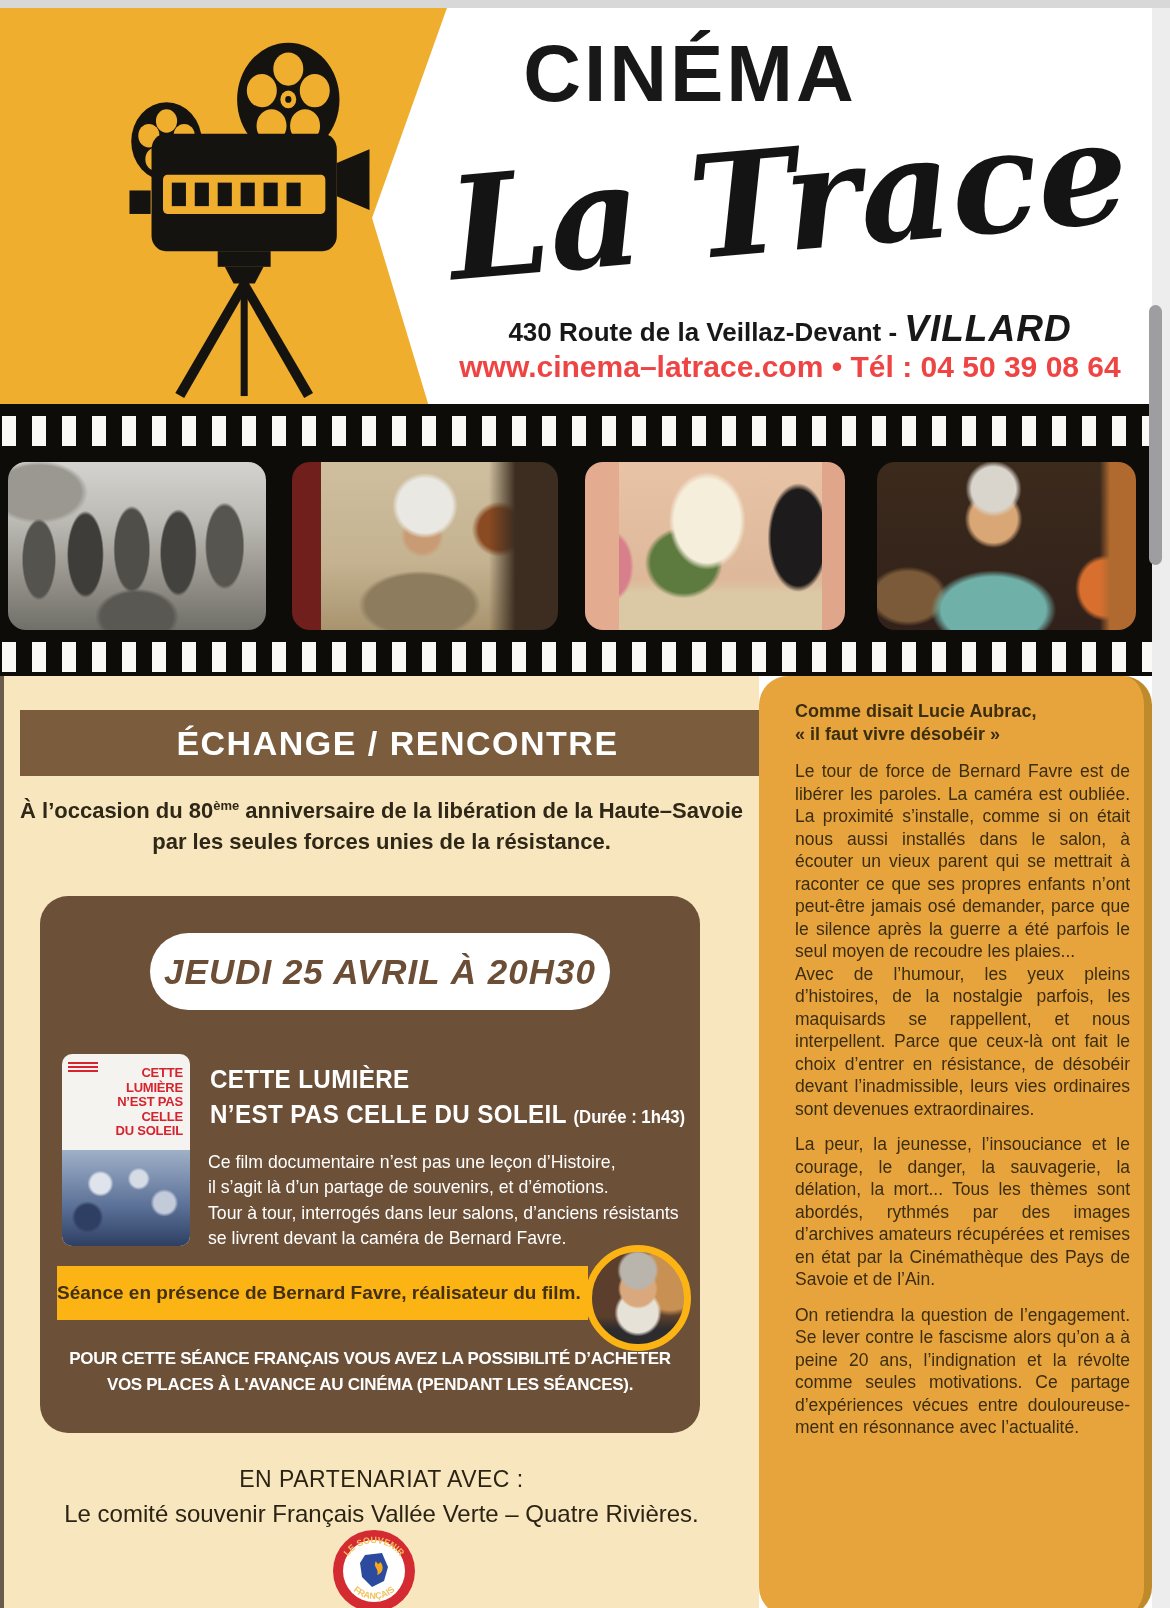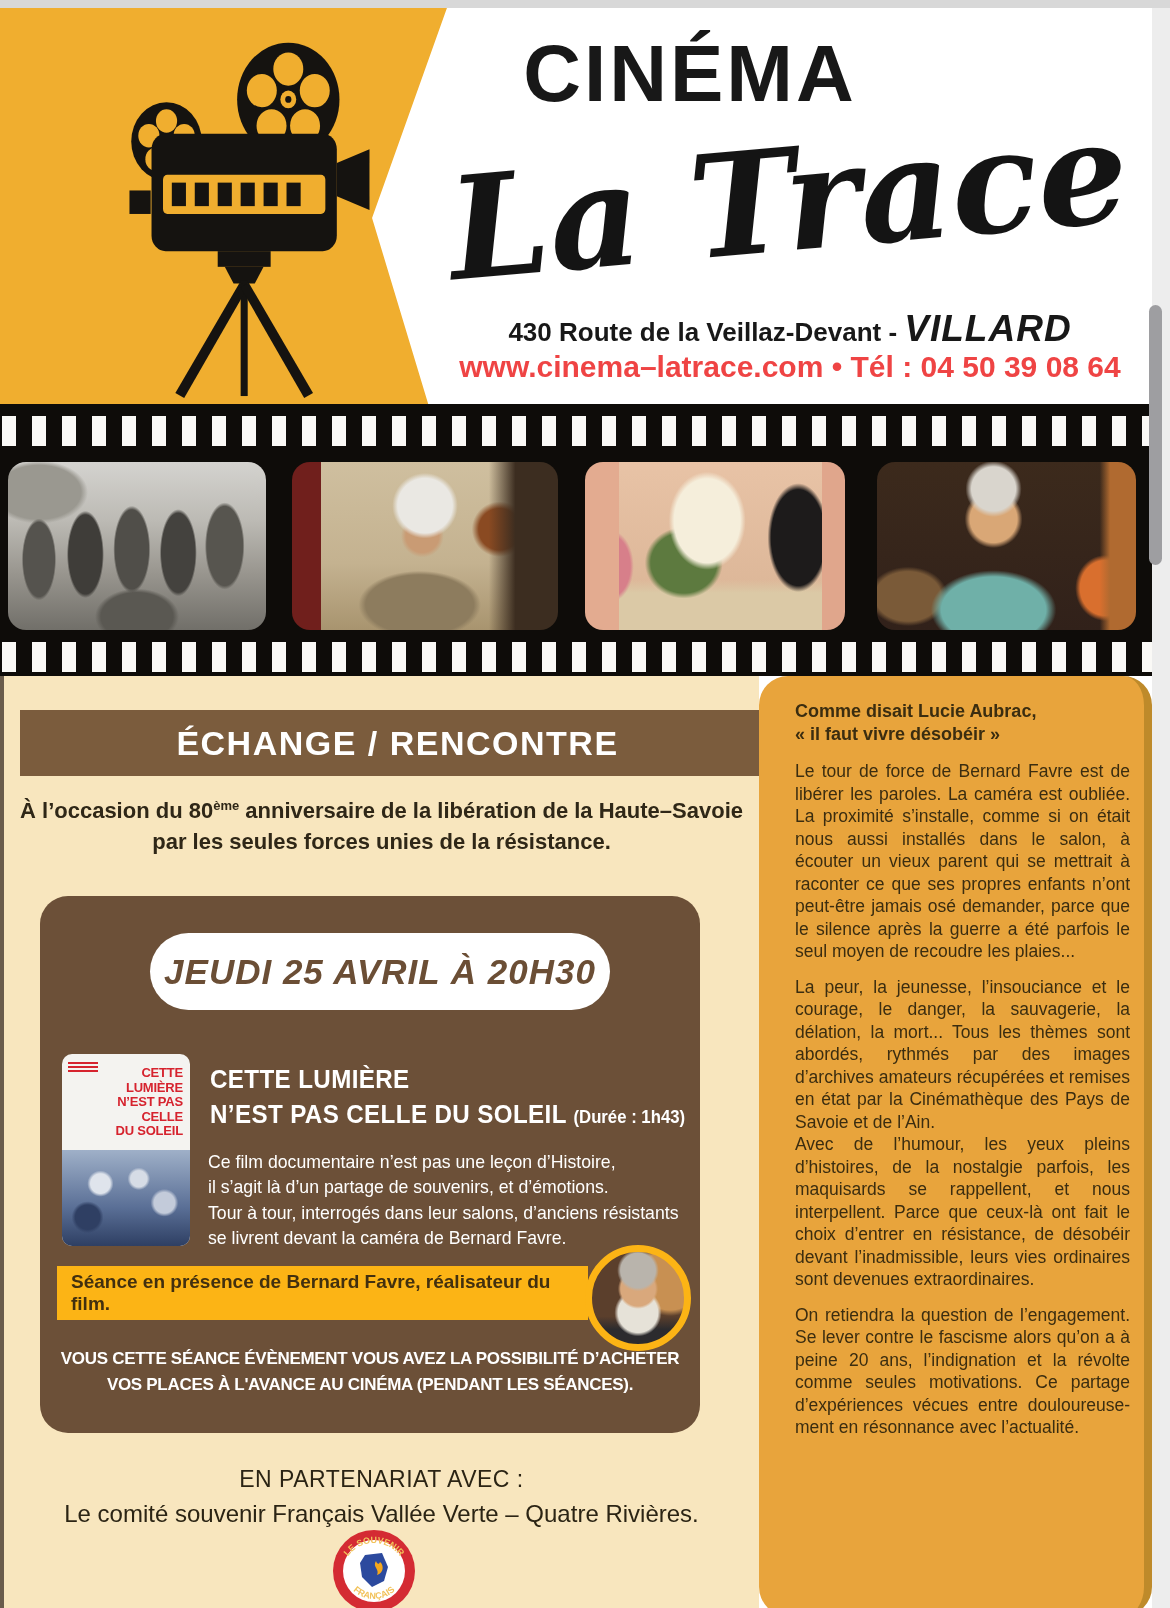--- a/index.html
+++ b/index.html
@@ -94,21 +94,21 @@
     linear-gradient(180deg,#9fb0c8 0%,#5a6f96 60%,#2e3f63 100%);}
   .film-title{position:absolute;left:170px;top:166px;width:500px;color:#ffffff;
     font-weight:bold;font-size:26px;line-height:1.35;letter-spacing:0.4px;white-space:nowrap;
     transform:scaleX(0.93);transform-origin:0 0;}
   .film-title .duration{font-size:18px;letter-spacing:0;}
   .film-desc{position:absolute;left:168px;top:253px;width:530px;color:#ffffff;
     font-size:19px;line-height:1.33;white-space:pre-line;
     transform:scaleX(0.93);transform-origin:0 0;}
   .guest-banner{position:absolute;left:17px;top:370px;width:531px;height:54px;background:#FCB415;
     color:#42300F;font-size:19px;font-weight:bold;display:flex;align-items:center;
-    padding-left:14px;box-sizing:border-box;}
+    box-sizing:border-box;}
   .guest-photo{position:absolute;left:545px;top:349px;width:92px;height:92px;border-radius:50%;
     border:7px solid #FCB415;background:
     radial-gradient(circle at 50% 20%,#b9b4ac 0 20%,rgba(0,0,0,0) 24%),
     radial-gradient(circle at 50% 40%,#d9a87c 0 24%,rgba(0,0,0,0) 28%),
     radial-gradient(circle at 50% 66%,#e6e2d8 0 26%,rgba(0,0,0,0) 31%),
     linear-gradient(0deg,#2c2b2e 0 16%,rgba(0,0,0,0) 30%),
     radial-gradient(circle at 85% 30%,#c89052 0 30%,rgba(0,0,0,0) 36%),
     #5b3f2c;}
   .ticket-note{position:absolute;left:0;top:450px;width:660px;text-align:center;color:#ffffff;
     font-size:17px;font-weight:bold;line-height:1.55;letter-spacing:-0.3px;}
@@ -223,21 +223,21 @@
 
       <div class="film-desc">Ce film documentaire n’est pas une leçon d’Histoire,
 il s’agit là d’un partage de souvenirs, et d’émotions.
 Tour à tour, interrogés dans leur salons, d’anciens résistants
 se livrent devant la caméra de Bernard Favre.</div>
 
       <div class="guest-banner">Séance en présence de Bernard Favre, réalisateur du film.</div>
       <div class="guest-photo"></div>
 
       <div class="ticket-note">
-        <span>VOUS CETTE SÉANCE ÉVÈNEMENT VOUS AVEZ LA POSSIBILITÉ D’ACHETER</span><br>
+        <span>POUR CETTE SÉANCE FRANÇAIS VOUS AVEZ LA POSSIBILITÉ D’ACHETER</span><br>
         <span>VOS PLACES À L'AVANCE AU CINÉMA (PENDANT LES SÉANCES).</span>
       </div>
     </div>
 
     <div class="partner-label">EN PARTENARIAT AVEC :</div>
     <div class="partner-name">Le comité souvenir Français Vallée Verte – Quatre Rivières.</div>
 
     <div class="partner-logo">
       <svg width="84" height="84" viewBox="0 0 84 84">
         <circle cx="42" cy="42" r="41" fill="#D42B33"></circle>
@@ -257,21 +257,21 @@
       </svg>
     </div>
   </div>
 
   <div class="col-right">
     <p class="quote">
       <span>Comme disait Lucie Aubrac,</span><br>
       <span>« il faut vivre désobéir »</span>
     </p>
     <p class="rp">Le tour de force de Bernard Favre est de libérer les paroles. La caméra est oubliée. La proximité s’installe, comme si on était nous aussi installés dans le salon, à écouter un vieux parent qui se mettrait à raconter ce que ses propres enfants n’ont peut-être jamais osé demander, parce que le silence après la guerre a été parfois le seul moyen de recoudre les plaies...</p>
+    <p class="rp tight">Avec de l’humour, les yeux pleins d’histoires, de la nostalgie parfois, les maquisards se rappellent, et nous interpellent. Parce que ceux-là ont fait le choix d’entrer en résistance, de désobéir devant l’inadmissible, leurs vies ordinaires sont devenues extraordinaires.</p>
     <p class="rp">La peur, la jeunesse, l’insouciance et le courage, le danger, la sauvagerie, la délation, la mort... Tous les thèmes sont abordés, rythmés par des images d’archives amateurs récupérées et remises en état par la Cinémathèque des Pays de Savoie et de l’Ain.</p>
-    <p class="rp tight">Avec de l’humour, les yeux pleins d’histoires, de la nostalgie parfois, les maquisards se rappellent, et nous interpellent. Parce que ceux-là ont fait le choix d’entrer en résistance, de désobéir devant l’inadmissible, leurs vies ordinaires sont devenues extraordinaires.</p>
     <p class="rp">On retiendra la question de l’engagement. Se lever contre le fascisme alors qu’on a à peine 20 ans, l’indignation et la révolte comme seules motivations. Ce partage d’expériences vécues entre douloureuse-ment en résonnance avec l’actualité.</p>
   </div>
 
   <div class="rail"></div>
   <div class="thumb"></div>
 
 </div>
 
 </body></html>

